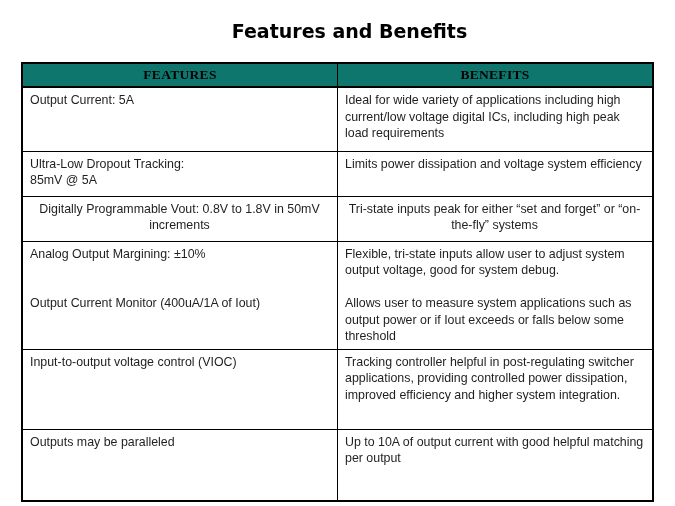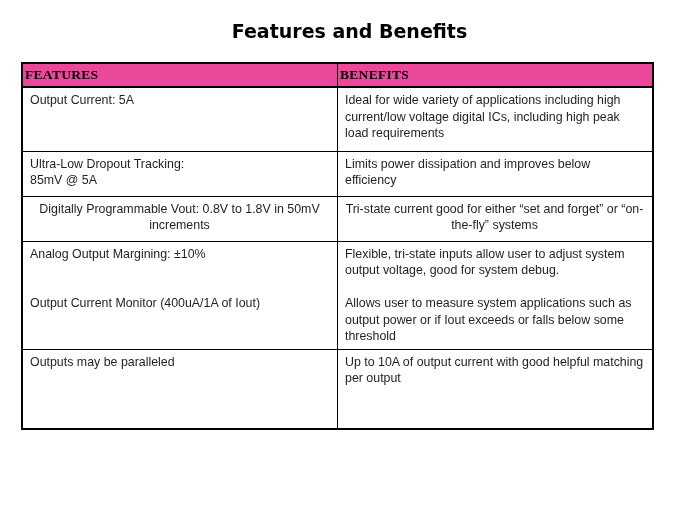--- a/index.html
+++ b/index.html
@@ -32,47 +32,47 @@
     left: 21px;
     top: 62px;
     width: 633px;
     table-layout: fixed;
     border-collapse: collapse;
     border: 2px solid #000000;
   }
   .fb-table col { width: 50%; }
   .fb-table th {
     height: 20px;
-    background: #ec4899;
+    background: #0f766e;
     border: 1px solid #000000;
     border-bottom: 2px solid #000000;
     font-family: "Liberation Serif", serif;
     font-weight: bold;
     font-size: 13.5px;
     letter-spacing: 0.3px;
     color: #000000;
-    text-align: left;
+    text-align: center;
     vertical-align: middle;
     padding: 1px 2px;
   }
   .fb-table td {
     border: 1px solid #000000;
     vertical-align: top;
     padding: 4px 8px 4px 7px;
     font-size: 12.4px;
     line-height: 16.5px;
     white-space: pre-line;
   }
   
   .fb-table tbody tr:nth-child(1) { height: 64px; }
   .fb-table tbody tr:nth-child(2) { height: 45px; }
   .fb-table tbody tr:nth-child(3) { height: 45px; text-align: center; }
   .fb-table tbody tr:nth-child(4) { height: 105px; }
   .fb-table tbody tr:nth-child(5) { height: 80px; }
-  .fb-table tbody tr:nth-child(6) { height: 43px; }
+  .fb-table tbody tr:nth-child(6) { height: 72px; }
 </style>
 </head>
 <body>
 
 <h1 class="page-title">Features and Benefits</h1>
 
 <table class="fb-table">
   <colgroup>
       <col>
       <col>
@@ -84,33 +84,37 @@
     </tr>
   </thead>
   <tbody>
     <tr>
       <td>Output Current: 5A</td>
       <td>Ideal for wide variety of applications including high current/low voltage digital ICs, including high peak load requirements</td>
     </tr>
     <tr>
       <td>Ultra-Low Dropout Tracking:
 85mV @ 5A</td>
-      <td>Limits power dissipation and improves below efficiency</td>
+      <td>Limits power dissipation and voltage system efficiency</td>
     </tr>
     <tr>
       <td>Digitally Programmable Vout: 0.8V to 1.8V in 50mV increments</td>
-      <td>Tri-state current good for either “set and forget” or “on-the-fly” systems</td>
+      <td>Tri-state inputs peak for either “set and forget” or “on-the-fly” systems</td>
     </tr>
     <tr>
       <td>Analog Output Margining: ±10%
 
 
 Output Current Monitor (400uA/1A of Iout)</td>
       <td>Flexible, tri-state inputs allow user to adjust system output voltage, good for system debug.
 
 Allows user to measure system applications such as output power or if Iout exceeds or falls below some threshold</td>
     </tr>
     <tr>
+      <td>Input-to-output voltage control (VIOC)</td>
+      <td>Tracking controller helpful in post-regulating switcher applications, providing controlled power dissipation, improved efficiency and higher system integration.</td>
+    </tr>
+    <tr>
       <td>Outputs may be paralleled</td>
       <td>Up to 10A of output current with good helpful matching per output</td>
     </tr>
   </tbody>
 </table>
 
 </body></html>

